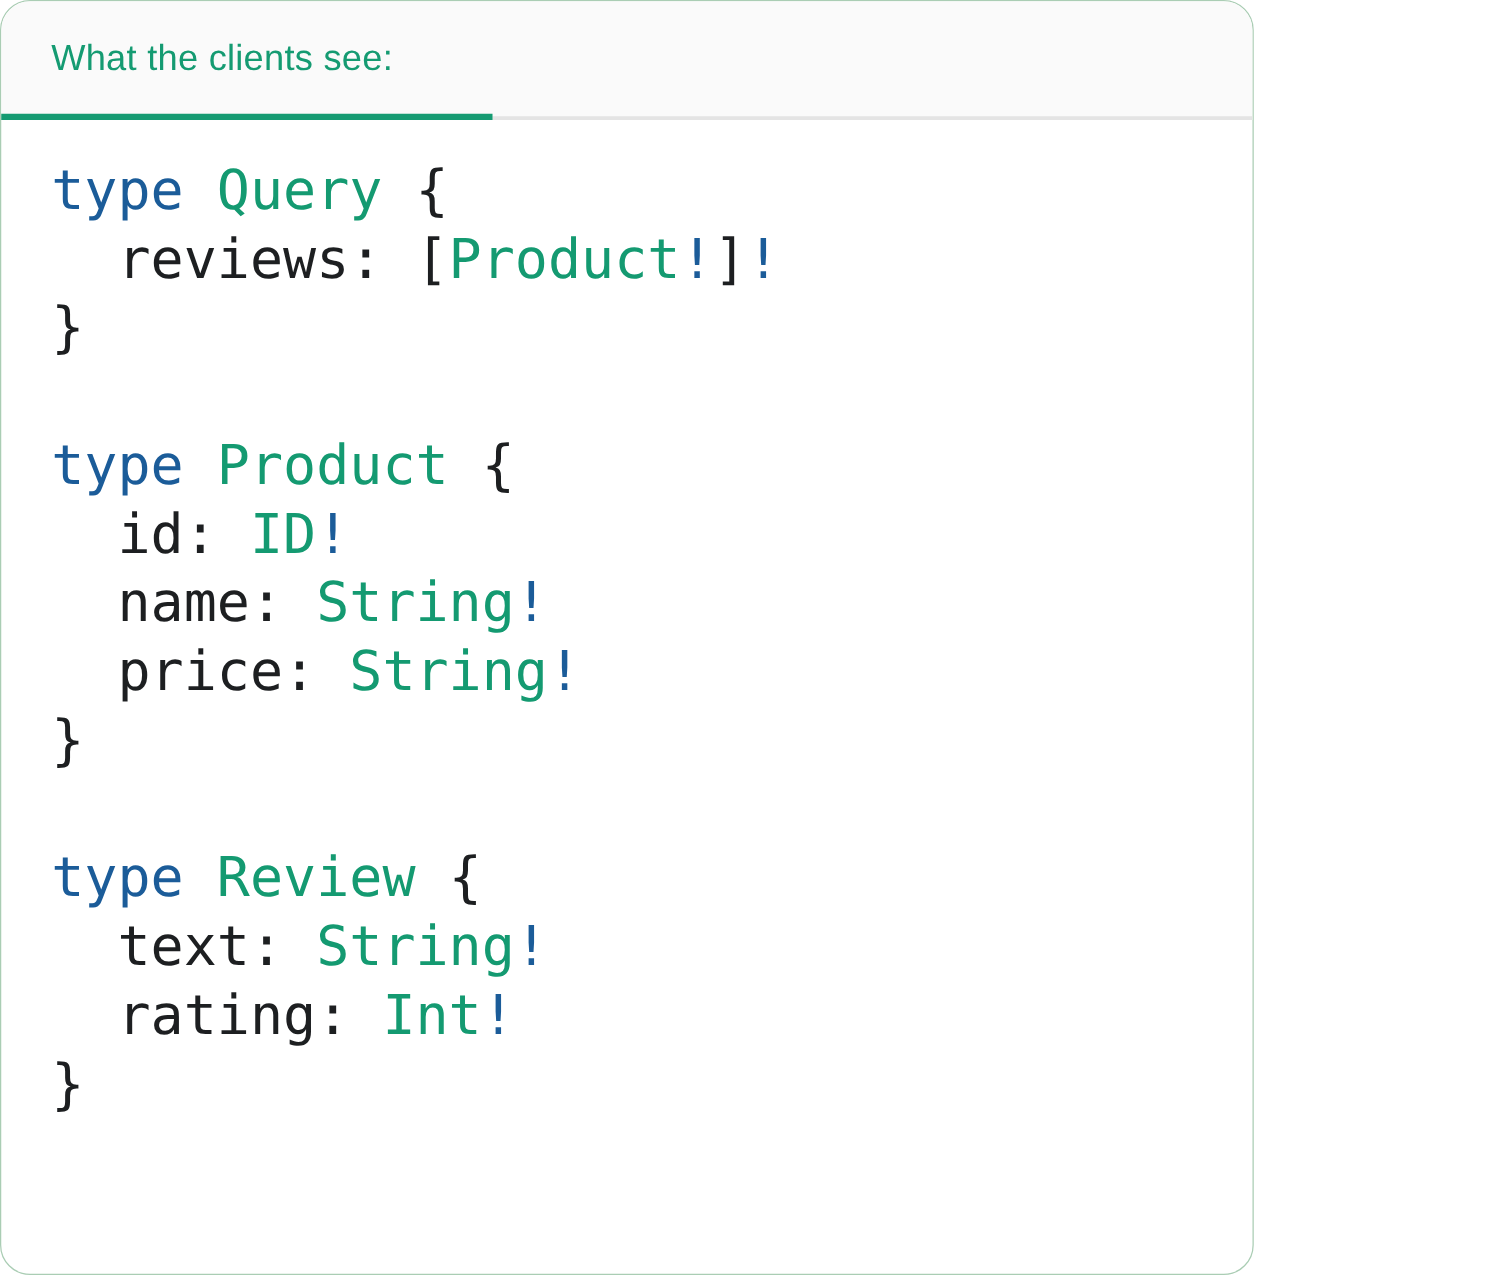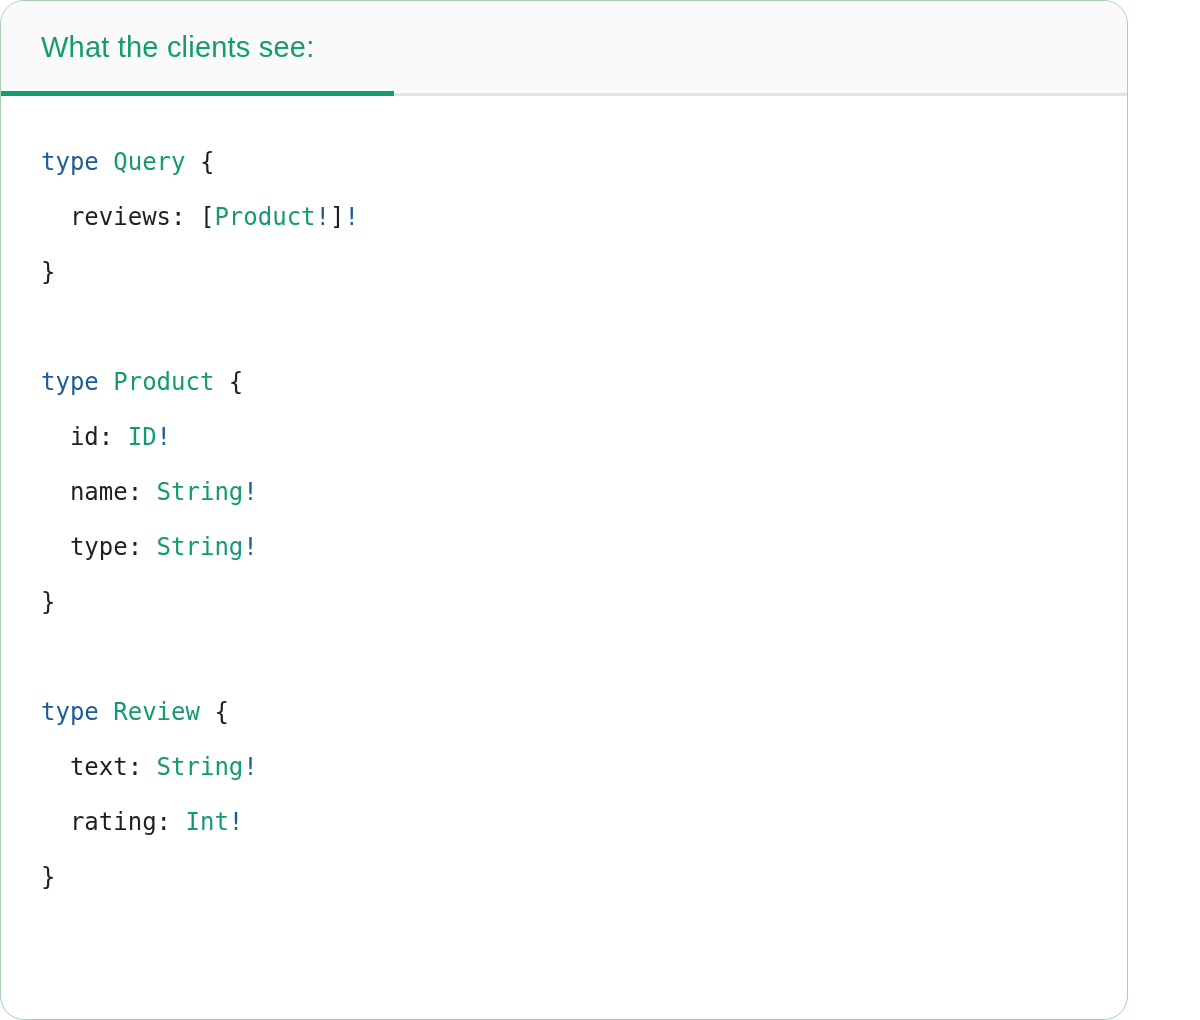--- a/index.html
+++ b/index.html
@@ -12,21 +12,21 @@
     --divider: #e4e4e4;
   }
   * { margin: 0; padding: 0; box-sizing: border-box; }
   html, body {
     width: 1200px; height: 1020px;
     background: #ffffff;
     font-family: "Liberation Sans", sans-serif;
   }
   .card {
     position: relative;
-    width: 1128px; height: 1020px;
+    width: 1003px; height: 1020px;
     background: #ffffff;
     border: 1px solid var(--border);
     border-radius: 24px;
     overflow: hidden;
   }
   .tab-bar {
     position: relative;
     height: 95px;
     background: var(--tabbg);
     border-bottom: 3px solid var(--divider);
@@ -42,23 +42,23 @@
   }
   .tab-indicator {
     position: absolute;
     left: -1px;
     bottom: -3px;
     width: 394px;
     height: 5px;
     background: var(--accent);
   }
   .code {
-    padding: 39px 30px 0 40px;
+    padding: 29px 30px 0 40px;
     font-family: "DejaVu Sans Mono", "Liberation Mono", monospace;
-    font-size: 24px;
+    font-size: 44px;
     line-height: 55px;
     color: var(--pl);
   }
   .code-line {
     white-space: pre;
     height: 55px;
   }
   .tok-kw { color: var(--kw); }
   .tok-ty { color: var(--ty); }
   .tok-pl { color: var(--pl); }
@@ -72,21 +72,21 @@
     <div class="tab-indicator"></div>
   </div>
   <div class="code">
       <div class="code-line"><span class="tok-kw">type</span><span class="tok-pl"> </span><span class="tok-ty">Query</span><span class="tok-pl"> {</span></div>
       <div class="code-line"><span class="tok-pl">  reviews: [</span><span class="tok-ty">Product</span><span class="tok-kw">!</span><span class="tok-pl">]</span><span class="tok-kw">!</span></div>
       <div class="code-line"><span class="tok-pl">}</span></div>
       <div class="code-line">&nbsp;</div>
       <div class="code-line"><span class="tok-kw">type</span><span class="tok-pl"> </span><span class="tok-ty">Product</span><span class="tok-pl"> {</span></div>
       <div class="code-line"><span class="tok-pl">  id: </span><span class="tok-ty">ID</span><span class="tok-kw">!</span></div>
       <div class="code-line"><span class="tok-pl">  name: </span><span class="tok-ty">String</span><span class="tok-kw">!</span></div>
-      <div class="code-line"><span class="tok-pl">  type: </span><span class="tok-ty">String</span><span class="tok-kw">!</span></div>
+      <div class="code-line"><span class="tok-pl">  price: </span><span class="tok-ty">String</span><span class="tok-kw">!</span></div>
       <div class="code-line"><span class="tok-pl">}</span></div>
       <div class="code-line">&nbsp;</div>
       <div class="code-line"><span class="tok-kw">type</span><span class="tok-pl"> </span><span class="tok-ty">Review</span><span class="tok-pl"> {</span></div>
       <div class="code-line"><span class="tok-pl">  text: </span><span class="tok-ty">String</span><span class="tok-kw">!</span></div>
       <div class="code-line"><span class="tok-pl">  rating: </span><span class="tok-ty">Int</span><span class="tok-kw">!</span></div>
       <div class="code-line"><span class="tok-pl">}</span></div>
     </div>
 </div>
 
 </body></html>

